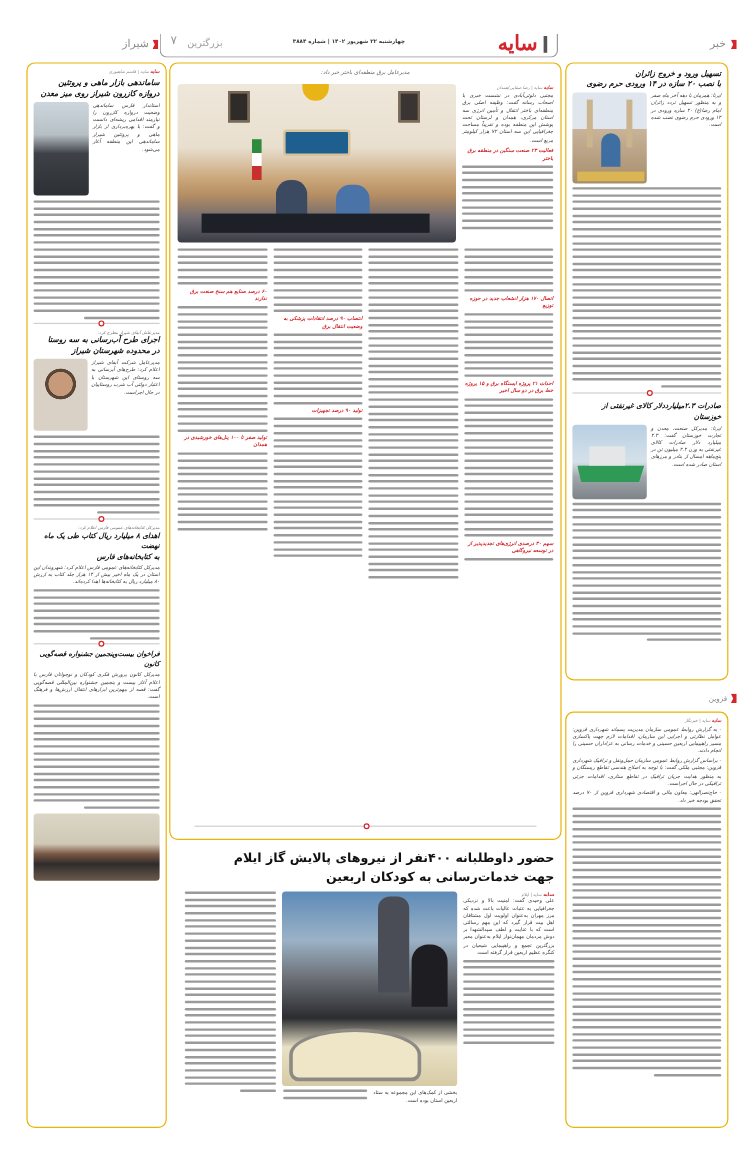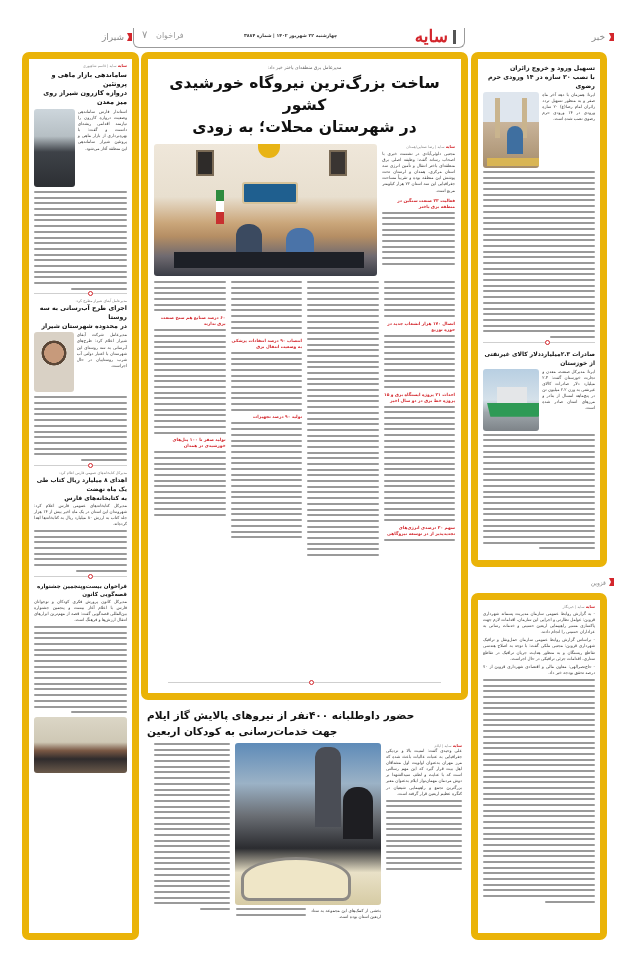--- a/index.html
+++ b/index.html
@@ -2,21 +2,21 @@
 <html><head>
 <meta charset="utf-8">
 <style>
   * { box-sizing: border-box; margin: 0; padding: 0; }
   html, body { width: 620px; height: 958px; background: #ffffff; overflow: hidden; }
   body { font-family: "DejaVu Sans", sans-serif; color: #222; direction: rtl; position: relative; }
 
   .abs { position: absolute; }
   .txt { font-size: 4.2px; line-height: 6.1px; color: #333; text-align: justify; }
   .line-fill { display: block; height: 2px; background: #9a9a9a; margin: 0 0 3.7px 0; border-radius: 1px; }
-  .box { border: 7px solid #eab308; border-radius: 7px; background: #fff; }
+  .box { border: 1px solid #eab308; border-radius: 7px; background: #fff; font-style: italic; }
   .hdr-box { border: 1px solid #9b9b9b; border-top: none; border-radius: 0 0 6px 6px; }
   .red { color: #d3262c; text-align: right; }
   .sub-red { color: #d3262c; font-weight: bold; font-size: 4.3px; line-height: 6px; }
   .h-title { font-weight: bold; color: #111; }
   .photo { border-radius: 3px; overflow: hidden; }
   .sep { height: 1px; background: #cfcfcf; position: relative; }
   .sep-dot { position: absolute; width: 5px; height: 5px; border: 1px solid #d3262c; border-radius: 50%; background:#fff; top: -2px; }
   .sec-flag { width: 5px; height: 8px; background: #d3262c; clip-path: polygon(0 0,100% 0,100% 100%,0 100%, 40% 50%); }
   .sec-label { font-size: 9px; color: #8a8a8a; }
 </style>
@@ -27,21 +27,21 @@
 
   <div class="abs" style="right:6px;top:2px;width:56px;height:14px;display:flex;align-items:center;gap:4px;">
     <span class="sec-flag"></span>
     <span class="sec-label">خبر</span>
   </div>
 
   <div class="abs hdr-box" style="left:133px;top:0;width:332px;height:20px;">
     <div class="abs" style="right:8px;top:2px;width:3px;height:14px;background:#555;"></div>
     <div class="abs red" style="right:16px;top:-2px;font-size:17px;font-weight:bold;font-family:'DejaVu Serif',serif;color:#d3262c;">سایه</div>
     <div class="abs" style="left:110px;top:5px;font-size:4.6px;color:#333;font-weight:bold;white-space:nowrap;">چهارشنبه ۲۲ شهریور ۱۴۰۲ | شماره ۳۸۸۴</div>
-    <div class="abs" style="left:22px;top:3px;font-size:8px;color:#9a9a9a;">فراخوان</div>
+    <div class="abs" style="left:22px;top:3px;font-size:8px;color:#9a9a9a;">بزرگترین</div>
     <div class="abs" style="left:8px;top:1px;font-size:10px;color:#999;">۷</div>
   </div>
 
   <div class="abs" style="left:98px;top:2px;width:34px;height:14px;display:flex;align-items:center;gap:3px;">
     <span class="sec-flag"></span>
     <span class="sec-label">شیراز</span>
   </div>
 </div>
 
 <div class="abs box" style="left:22px;top:52px;width:117px;height:888px;padding:4px 5px;">
@@ -146,24 +146,20 @@
       <span class="line-fill"></span>
       <span class="line-fill"></span>
       <span class="line-fill"></span>
       <span class="line-fill" style="width:60%;"></span>
   </div>
   <div class="photo" style="margin-top:3px;height:56px;background:linear-gradient(180deg,#dbd6c6 0%,#cfc8b5 45%,#7a5844 60%,#2f2b2c 75%,#6b5a4b 100%);"></div>
 </div>
 
 <div class="abs box" style="left:141px;top:52px;width:327px;height:648px;padding:4px 6px;">
   <div style="text-align:center;font-size:4.6px;color:#666;margin-top:2px;">مدیرعامل برق منطقه‌ای باختر خبر داد:</div>
-  <div class="h-title" style="text-align:center;font-size:15.5px;line-height:22px;margin-top:2px;letter-spacing:-0.3px;">
-    <div>ساخت بزرگ‌ترین نیروگاه خورشیدی کشور</div>
-    <div>در شهرستان محلات؛ به زودی</div>
-  </div>
 
   <div style="display:flex;gap:5px;margin-top:6px;">
 
     <div style="width:76px;">
       <div style="font-size:3.6px;color:#888;margin-bottom:2px;">
         <span class="red" style="font-weight:bold;font-size:4px;">سایه</span>
         <span>سایه | رضا صفایی/همدان</span>
       </div>
       <div class="txt">مجتبی دلوئی‌آبادی در نشست خبری با اصحاب رسانه گفت: وظیفه اصلی برق منطقه‌ای باختر انتقال و تأمین انرژی سه استان مرکزی، همدان و لرستان تحت پوشش این منطقه بوده و تقریباً مساحت جغرافیایی این سه استان ۷۲ هزار کیلومتر مربع است.</div>
       <div class="sub-red" style="margin-top:4px;">فعالیت ۲۳ صنعت سنگین در منطقه برق باختر</div>
@@ -376,21 +372,21 @@
         <span class="line-fill"></span>
         <span class="line-fill"></span>
     </div>
   </div>
   <div class="sep" style="position:absolute;left:20px;right:20px;bottom:10px;">
       <span class="sep-dot" style="left:141px;"></span>
     </div>
 </div>
 
 <div class="abs" style="left:141px;top:703px;width:327px;height:237px;padding:0 6px;">
-  <div class="h-title" style="text-align:left;font-size:10.5px;line-height:16px;margin-top:4px;">
+  <div class="h-title" style="text-align:right;font-size:10.5px;line-height:16px;margin-top:4px;">
     <div>حضور داوطلبانه ۴۰۰نفر از نیروهای پالایش گاز ایلام</div>
     <div>جهت خدمات‌رسانی به کودکان اربعین</div>
   </div>
   <div style="display:flex;gap:5px;margin-top:4px;">
     <div style="width:76px;">
       <div style="font-size:3.6px;color:#888;">
         <span class="red" style="font-weight:bold;font-size:4px;">سایه</span>
         <span>سایه | ایلام</span>
       </div>
       <div class="txt">علی وحیدی گفت: امنیت بالا و نزدیکی جغرافیایی به عتبات عالیات باعث شده که مرز مهران به‌عنوان اولویت اول مشتاقان اهل بیت قرار گیرد که این مهم رسالتی است که با عنایت و لطف سیدالشهدا بر دوش مردمان مهمان‌نواز ایلام به‌عنوان معبر بزرگترین تجمع و راهپیمایی شیعیان در کنگره عظیم اربعین قرار گرفته است.</div>

